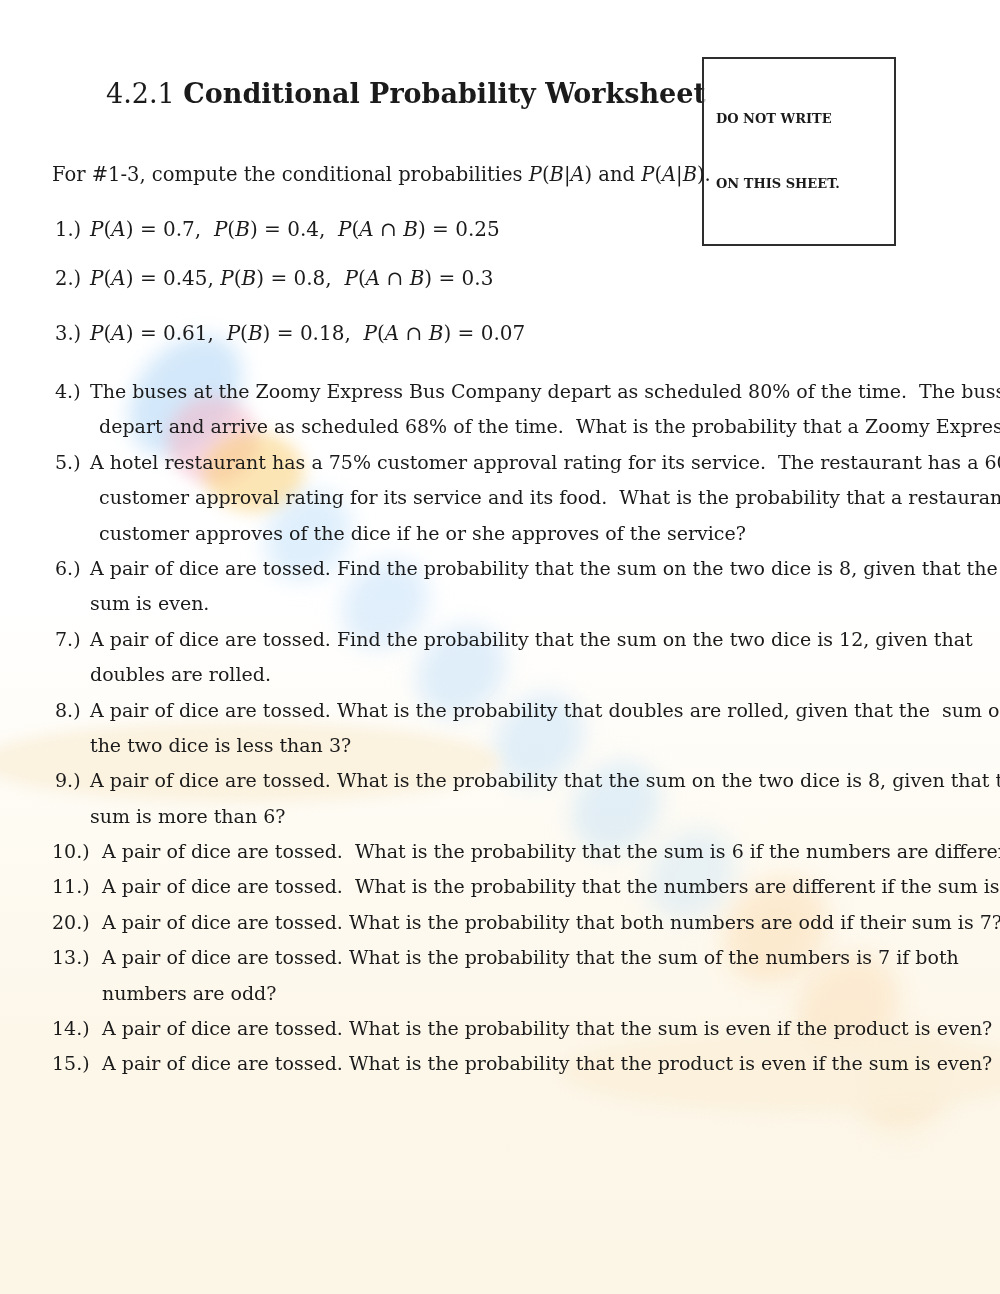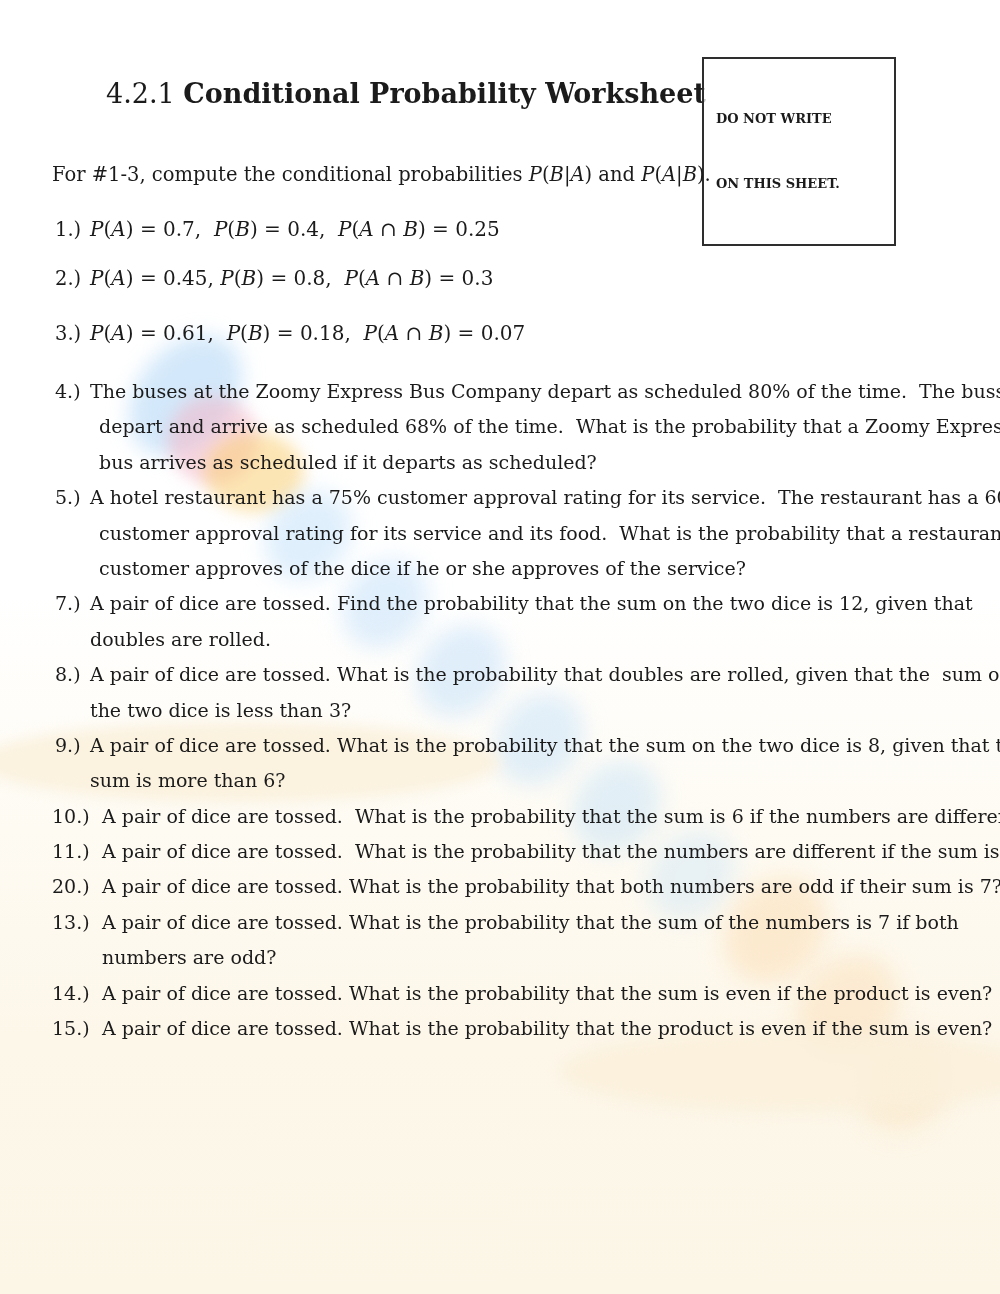--- a/index.html
+++ b/index.html
@@ -86,28 +86,29 @@
     <div id="mathProblems">
         <div class="math-problem" id="mp-0"><span class="pnum">1.)</span><span class="mline"><i>P</i>(<i>A</i>) = 0.7,  <i>P</i>(<i>B</i>) = 0.4,  <i>P</i>(<i>A</i> ∩ <i>B</i>) = 0.25</span></div>
         <div class="math-problem" id="mp-1"><span class="pnum">2.)</span><span class="mline"><i>P</i>(<i>A</i>) = 0.45, <i>P</i>(<i>B</i>) = 0.8,  <i>P</i>(<i>A</i> ∩ <i>B</i>) = 0.3</span></div>
         <div class="math-problem" id="mp-2"><span class="pnum">3.)</span><span class="mline"><i>P</i>(<i>A</i>) = 0.61,  <i>P</i>(<i>B</i>) = 0.18,  <i>P</i>(<i>A</i> ∩ <i>B</i>) = 0.07</span></div>
       </div>
 
     <div class="word-problems" id="wordProblems">
         <div>
           <div class="wline"><span class="pnum-s">4.)</span>The buses at the Zoomy Express Bus Company depart as scheduled 80% of the time.  The busses</div>
           <div class="wline" style="padding-left: 47px;">depart and arrive as scheduled 68% of the time.  What is the probability that a Zoomy Express</div>
-          <div class="wline" style="padding-left: 47px;">bus arrives as scheduled if it departs as scheduled?</div>
         </div>
         <div>
           <div class="wline"><span class="pnum-s">5.)</span>A hotel restaurant has a 75% customer approval rating for its service.  The restaurant has a 60%</div>
           <div class="wline" style="padding-left: 47px;">customer approval rating for its service and its food.  What is the probability that a restaurant</div>
           <div class="wline" style="padding-left: 47px;">customer approves of the dice if he or she approves of the service?</div>
         </div>
         <div>
+          <div class="wline"><span class="pnum-s">6.)</span>A pair of dice are tossed. Find the probability that the sum on the two dice is 8, given that the</div>
+          <div class="wline" style="padding-left: 38px;">sum is even.</div>
         </div>
         <div>
           <div class="wline"><span class="pnum-s">7.)</span>A pair of dice are tossed. Find the probability that the sum on the two dice is 12, given that</div>
           <div class="wline" style="padding-left: 38px;">doubles are rolled.</div>
         </div>
         <div>
           <div class="wline"><span class="pnum-s">8.)</span>A pair of dice are tossed. What is the probability that doubles are rolled, given that the  sum on</div>
           <div class="wline" style="padding-left: 38px;">the two dice is less than 3?</div>
         </div>
         <div>

